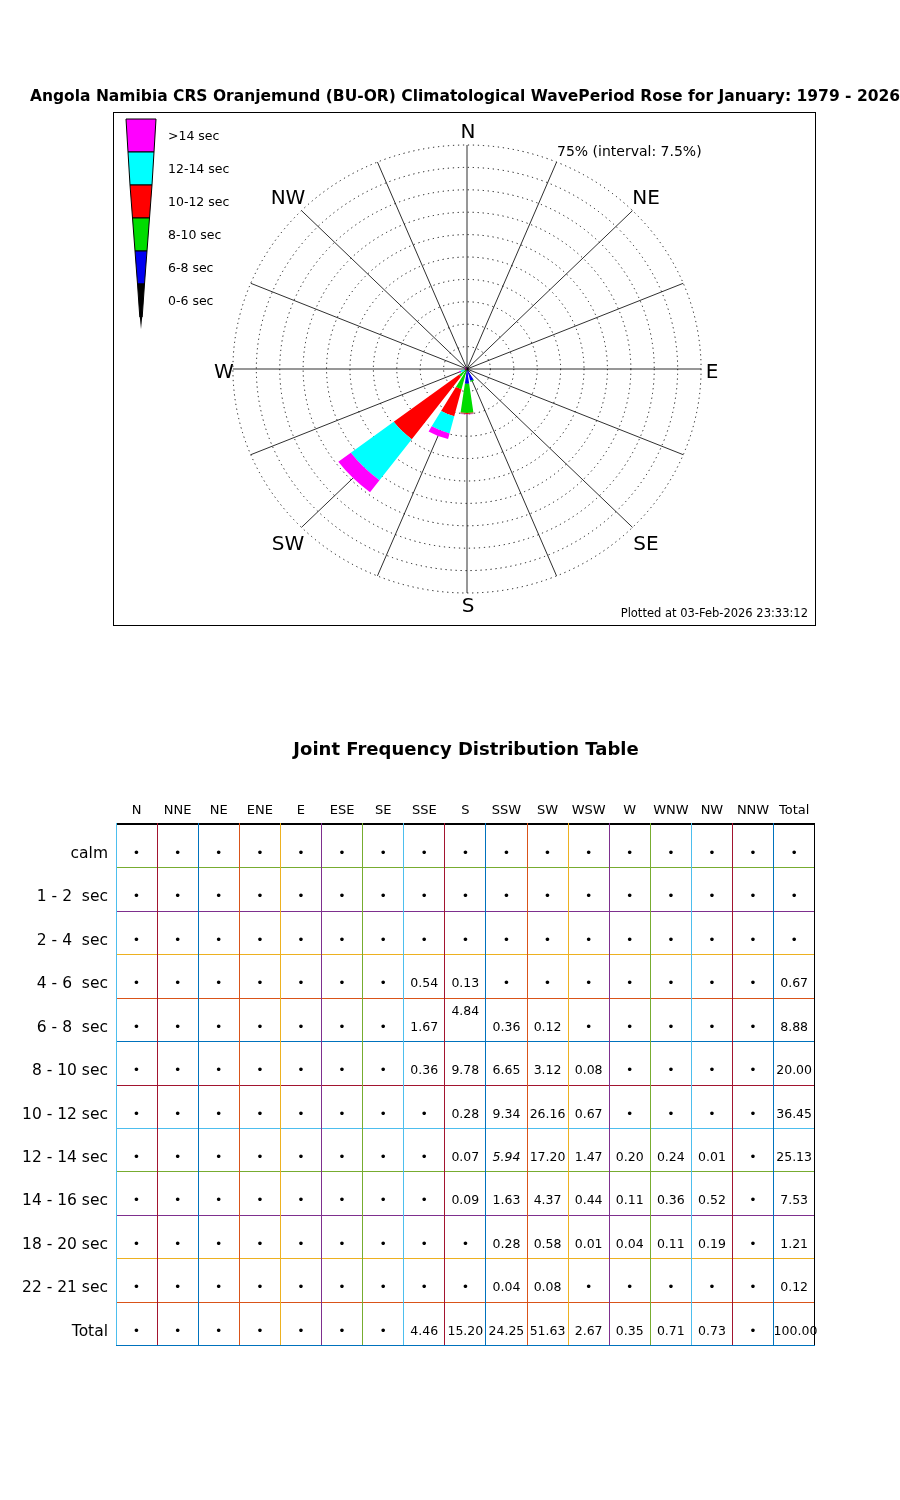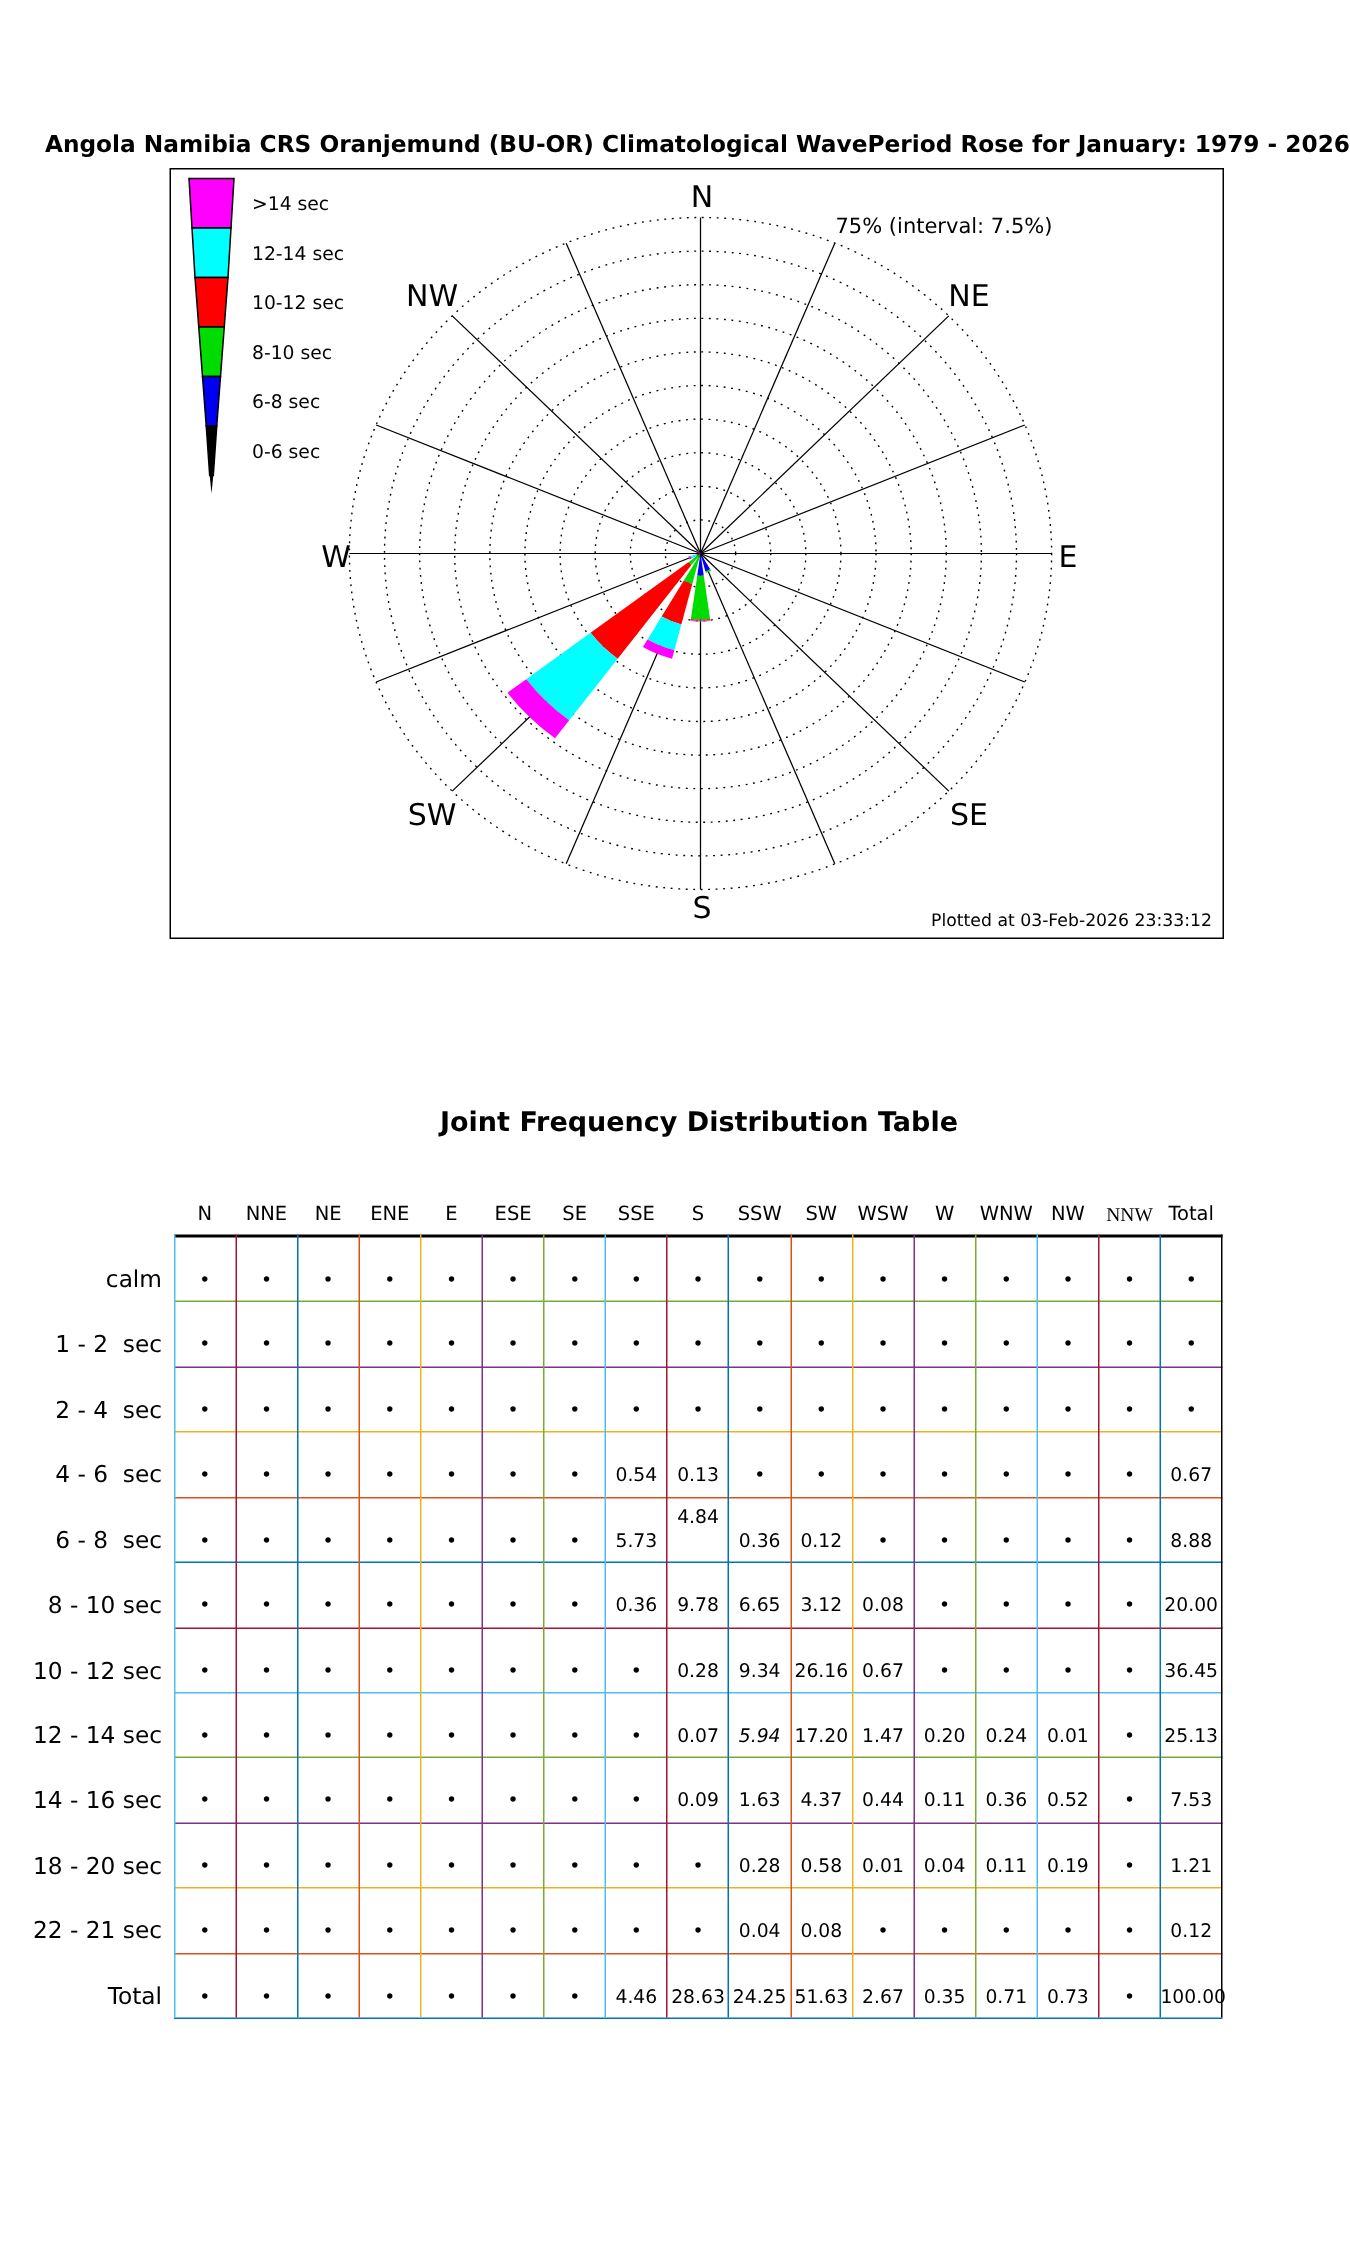--- a/index.html
+++ b/index.html
@@ -166,21 +166,21 @@
       <div class="col-header" style="left: 321.5px; top: 802px; width: 41.1px;">ESE</div>
       <div class="col-header" style="left: 362.6px; top: 802px; width: 41.1px;">SE</div>
       <div class="col-header" style="left: 403.7px; top: 802px; width: 41.1px;">SSE</div>
       <div class="col-header" style="left: 444.8px; top: 802px; width: 41.1px;">S</div>
       <div class="col-header" style="left: 485.9px; top: 802px; width: 41.1px;">SSW</div>
       <div class="col-header" style="left: 527px; top: 802px; width: 41.1px;">SW</div>
       <div class="col-header" style="left: 568.1px; top: 802px; width: 41.1px;">WSW</div>
       <div class="col-header" style="left: 609.2px; top: 802px; width: 41.1px;">W</div>
       <div class="col-header" style="left: 650.3px; top: 802px; width: 41.1px;">WNW</div>
       <div class="col-header" style="left: 691.4px; top: 802px; width: 41.1px;">NW</div>
-      <div class="col-header" style="left: 732.5px; top: 802px; width: 41.1px; font-family: Liberation Serif, serif;">NNW</div>
+      <div class="col-header" style="left: 732.5px; top: 802px; width: 41.1px;">NNW</div>
       <div class="col-header" style="left: 773.6px; top: 802px; width: 41.1px;">Total</div>
       <div class="row-header" style="top: 843px;">calm</div>
       <div class="row-header" style="top: 886.42px;">1 - 2  sec</div>
       <div class="row-header" style="top: 929.84px;">2 - 4  sec</div>
       <div class="row-header" style="top: 973.26px;">4 - 6  sec</div>
       <div class="row-header" style="top: 1016.68px;">6 - 8  sec</div>
       <div class="row-header" style="top: 1060.1px;">8 - 10 sec</div>
       <div class="row-header" style="top: 1103.52px;">10 - 12 sec</div>
       <div class="row-header" style="top: 1146.94px;">12 - 14 sec</div>
       <div class="row-header" style="top: 1190.36px;">14 - 16 sec</div>
@@ -255,21 +255,21 @@
       <div class="tcell" style="left: 691.4px; top: 974.26px; width: 41.1px;">•</div>
       <div class="tcell" style="left: 732.5px; top: 974.26px; width: 41.1px;">•</div>
       <div class="tcell" style="left: 773.6px; top: 974.26px; width: 41.1px;">0.67</div>
       <div class="tcell" style="left: 116px; top: 1017.68px; width: 41.1px;">•</div>
       <div class="tcell" style="left: 157.1px; top: 1017.68px; width: 41.1px;">•</div>
       <div class="tcell" style="left: 198.2px; top: 1017.68px; width: 41.1px;">•</div>
       <div class="tcell" style="left: 239.3px; top: 1017.68px; width: 41.1px;">•</div>
       <div class="tcell" style="left: 280.4px; top: 1017.68px; width: 41.1px;">•</div>
       <div class="tcell" style="left: 321.5px; top: 1017.68px; width: 41.1px;">•</div>
       <div class="tcell" style="left: 362.6px; top: 1017.68px; width: 41.1px;">•</div>
-      <div class="tcell" style="left: 403.7px; top: 1017.68px; width: 41.1px;">5.73</div>
+      <div class="tcell" style="left: 403.7px; top: 1017.68px; width: 41.1px;">1.67</div>
       <div class="tcell" style="left: 444.8px; top: 1002px; width: 41.1px;">4.84</div>
       <div class="tcell" style="left: 485.9px; top: 1017.68px; width: 41.1px;">0.36</div>
       <div class="tcell" style="left: 527px; top: 1017.68px; width: 41.1px;">0.12</div>
       <div class="tcell" style="left: 568.1px; top: 1017.68px; width: 41.1px;">•</div>
       <div class="tcell" style="left: 609.2px; top: 1017.68px; width: 41.1px;">•</div>
       <div class="tcell" style="left: 650.3px; top: 1017.68px; width: 41.1px;">•</div>
       <div class="tcell" style="left: 691.4px; top: 1017.68px; width: 41.1px;">•</div>
       <div class="tcell" style="left: 732.5px; top: 1017.68px; width: 41.1px;">•</div>
       <div class="tcell" style="left: 773.6px; top: 1017.68px; width: 41.1px;">8.88</div>
       <div class="tcell" style="left: 116px; top: 1061.1px; width: 41.1px;">•</div>
@@ -375,21 +375,21 @@
       <div class="tcell" style="left: 732.5px; top: 1278.2px; width: 41.1px;">•</div>
       <div class="tcell" style="left: 773.6px; top: 1278.2px; width: 41.1px;">0.12</div>
       <div class="tcell" style="left: 116px; top: 1321.62px; width: 41.1px;">•</div>
       <div class="tcell" style="left: 157.1px; top: 1321.62px; width: 41.1px;">•</div>
       <div class="tcell" style="left: 198.2px; top: 1321.62px; width: 41.1px;">•</div>
       <div class="tcell" style="left: 239.3px; top: 1321.62px; width: 41.1px;">•</div>
       <div class="tcell" style="left: 280.4px; top: 1321.62px; width: 41.1px;">•</div>
       <div class="tcell" style="left: 321.5px; top: 1321.62px; width: 41.1px;">•</div>
       <div class="tcell" style="left: 362.6px; top: 1321.62px; width: 41.1px;">•</div>
       <div class="tcell" style="left: 403.7px; top: 1321.62px; width: 41.1px;">4.46</div>
-      <div class="tcell" style="left: 444.8px; top: 1321.62px; width: 41.1px;">28.63</div>
+      <div class="tcell" style="left: 444.8px; top: 1321.62px; width: 41.1px;">15.20</div>
       <div class="tcell" style="left: 485.9px; top: 1321.62px; width: 41.1px;">24.25</div>
       <div class="tcell" style="left: 527px; top: 1321.62px; width: 41.1px;">51.63</div>
       <div class="tcell" style="left: 568.1px; top: 1321.62px; width: 41.1px;">2.67</div>
       <div class="tcell" style="left: 609.2px; top: 1321.62px; width: 41.1px;">0.35</div>
       <div class="tcell" style="left: 650.3px; top: 1321.62px; width: 41.1px;">0.71</div>
       <div class="tcell" style="left: 691.4px; top: 1321.62px; width: 41.1px;">0.73</div>
       <div class="tcell" style="left: 732.5px; top: 1321.62px; width: 41.1px;">•</div>
       <div class="tcell" style="left: 773.6px; top: 1321.62px; width: 41.1px;">100.00</div>
     </div>
 

